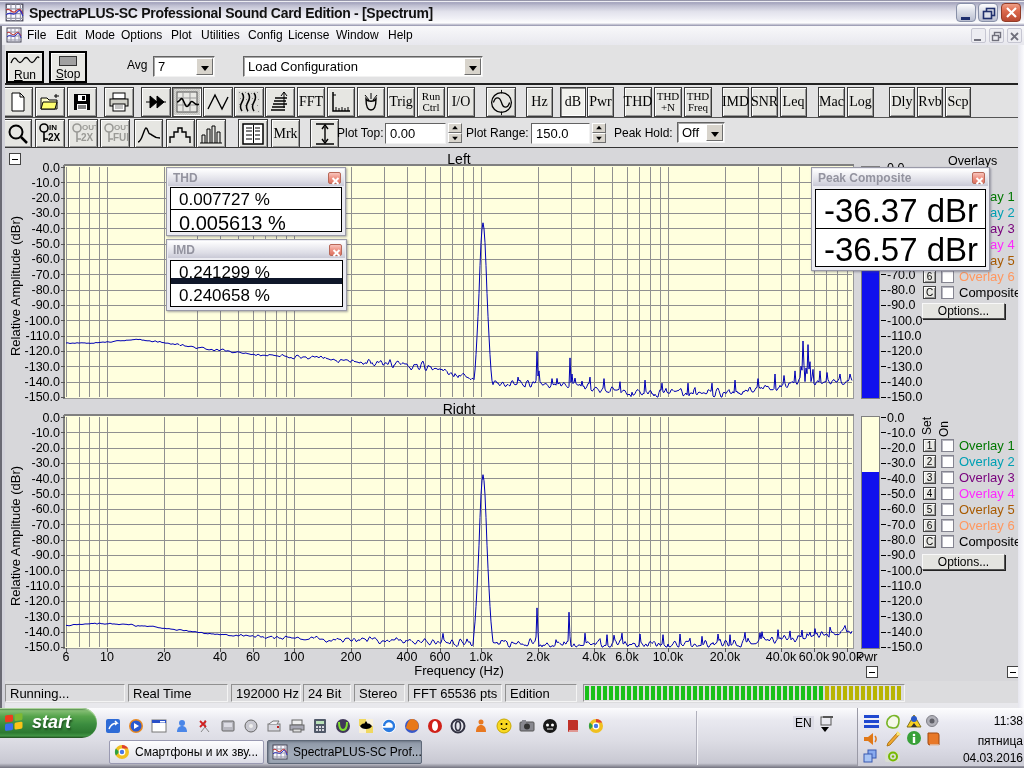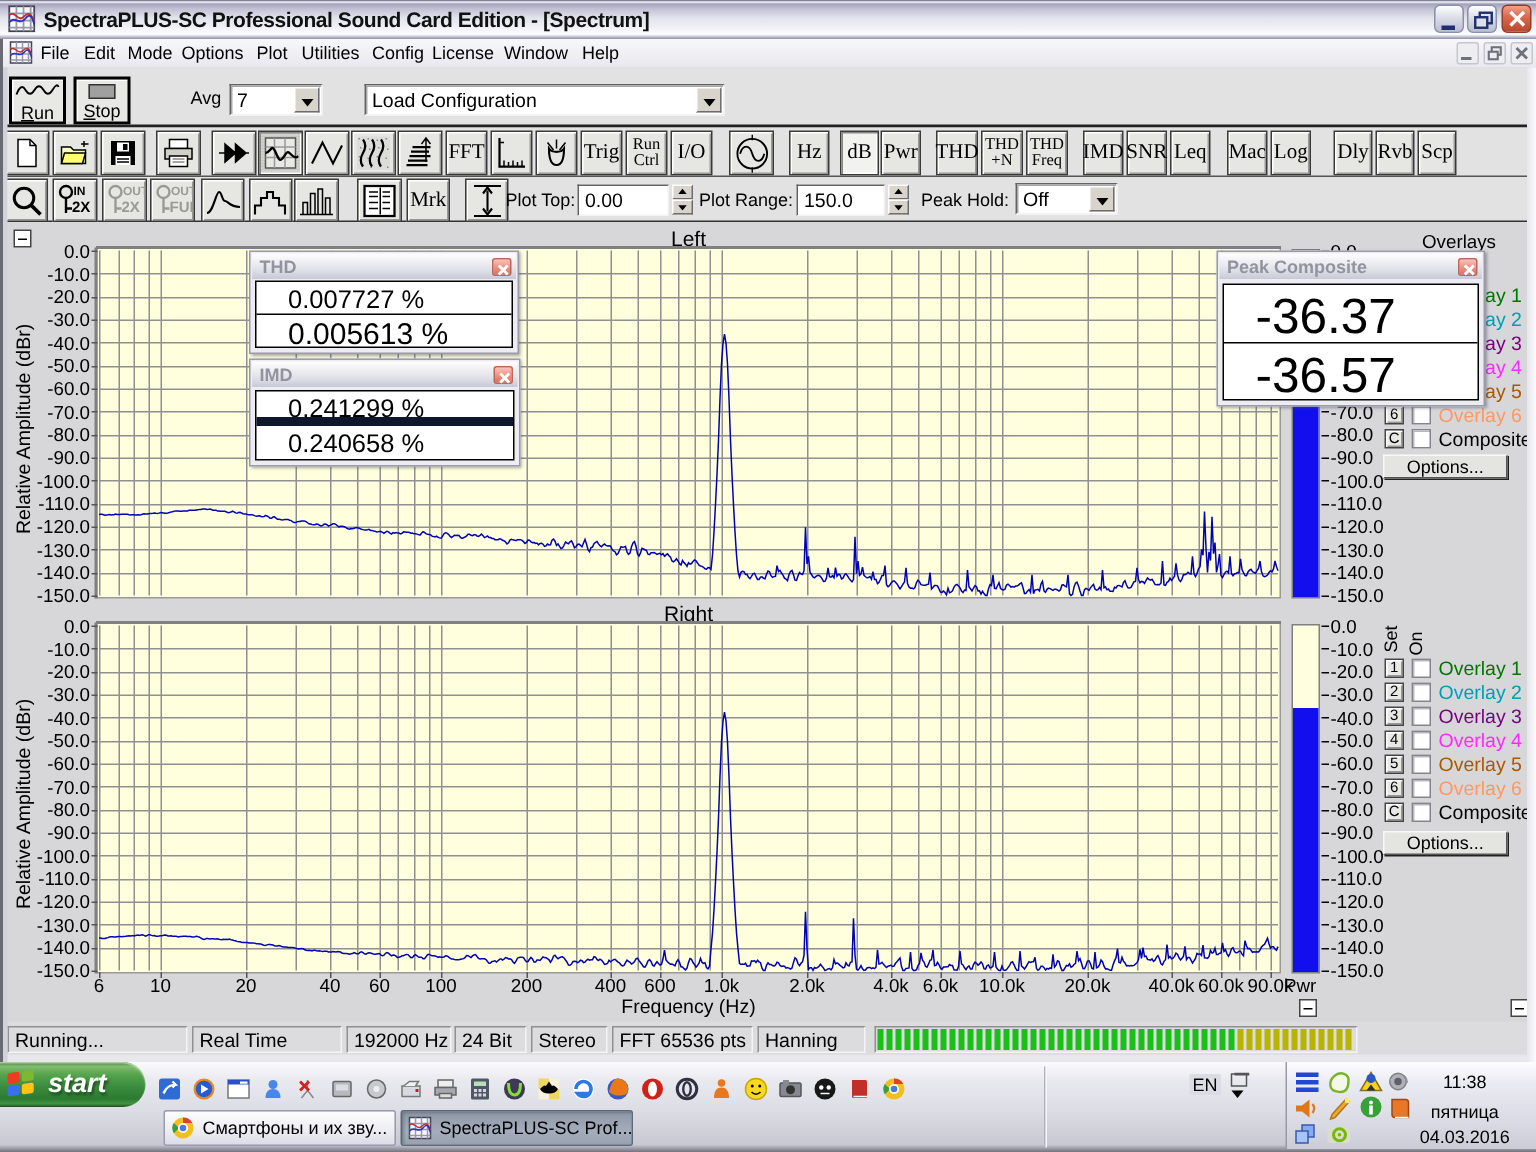--- a/index.html
+++ b/index.html
@@ -37,37 +37,37 @@
 .spb .tri-d { transform:scale(0.7); margin:2px auto 0; }
 .field { position:absolute; background:#fff; border:1px solid; border-color:#636363 #f2f2f2 #f2f2f2 #636363; font-size:13px; padding:2px 0 0 4px; }
 .sbtn { position:absolute; width:13px; height:13px; background:#e8e8e4; border:1px solid #444; box-shadow:inset 1px 1px 0 #fff, inset -1px -1px 0 #999; font-size:10px; text-align:center; line-height:11px; }
 .cb { position:absolute; width:13px; height:13px; background:#fff; border:1px solid #848490; box-shadow:inset 1px 1px 0 #b8b8c0; }
 .ovl { position:absolute; font-size:13px; }
 .optbtn { position:absolute; width:83px; height:16px; background:#e4e4e0; border:1px solid; border-color:#f8f8f8 #555 #555 #f8f8f8; box-shadow:1px 1px 0 #222; font-size:12px; text-align:center; line-height:14px; }
 .fwin { position:absolute; background:#ececf2; border:1px solid #9a9aa8; box-shadow:1px 1px 2px rgba(80,80,100,.5); }
 .ftitle { position:absolute; left:1px; right:1px; top:1px; height:17px; background:linear-gradient(180deg,#ffffff,#dddde6 70%,#c9c9d6); font-size:12px; font-weight:bold; color:#93939f; padding:2px 0 0 5px; }
 .fx { position:absolute; right:4px; top:4px; width:13px; height:12px; background:linear-gradient(180deg,#f8c4bc,#ee9384 50%,#dd7261); border:1px solid #b86858; border-radius:2px; }
 .fcontent { position:absolute; left:3px; right:3px; background:#fff; border:1px solid #000; }
-.frow { position:relative; padding:2px 0 0 21px; color:#000; overflow:hidden; }
+.frow { position:relative; padding:2px 0 0 8px; color:#000; overflow:hidden; }
 #statusbar { left:0; top:681px; width:1024px; height:22px; background:#dcdcde; font-size:13px; }
 .sfield { position:absolute; top:684px; height:18px; border:1px solid; border-color:#909090 #f4f4f4 #f4f4f4 #909090; padding:1px 0 0 4px; font-size:13px; }
 #apron { left:0; top:703px; width:1024px; height:5px; background:#e8e8ec; }
 #taskbar { left:0; top:708px; width:1024px; height:60px;
   background:linear-gradient(180deg,#fbfbfd 0%,#e9e9f0 20%,#dcdce4 55%,#c8c8d2 92%,#73737f 100%); }
 #startbtn { left:-6px; top:708px; width:103px; height:30px; border-radius:0 15px 15px 0;
   background:linear-gradient(180deg,#2b5f2b 0%,#83bd73 9%,#56a44c 28%,#3b8c3f 55%,#2d7a31 82%,#419444 93%,#1c481c 100%);
   box-shadow:inset 0 1px 1px #b8e0a8; }
 #startbtn .st { position:absolute; left:38px; top:4px; color:#fff; font-size:18px; font-weight:bold; font-style:italic; text-shadow:1px 2px 2px #1e4e1e; }
 .taskbtn { position:absolute; top:740px; height:24px; border-radius:2px; border:1px solid #9a9ab2;
   background:linear-gradient(180deg,#fdfdfe,#ececf2 60%,#dcdce6); font-size:12px; }
 .taskbtn .ticon { position:absolute; left:4px; top:3px; }
 .taskbtn .ttxt { position:absolute; left:25px; top:4px; white-space:nowrap; overflow:hidden; }
 .taskbtn.active { background:linear-gradient(180deg,#8d97a6,#a4adbb 60%,#98a2b0); border-color:#5e6878; box-shadow:inset 1px 1px 2px #6e7886; }
 #traypanel { left:857px; top:708px; width:167px; height:58px; background:linear-gradient(180deg,#fdfdfe 0%,#eaeaf2 25%,#dadae4 70%,#ccccd6 100%); border-left:1px solid #9a9aa6; }
-.clk { position:absolute; left:930px; width:93px; font-size:12px; color:#000; text-align:center; }
+.clk { position:absolute; left:930px; width:93px; font-size:12px; color:#000; text-align:right; }
 </style></head>
 <body>
 <div id="screen">
 
 <div id="titlebar">
   <div style="position:absolute;left:5px;top:3px"><svg width="19" height="19" viewBox="0 0 16 16">
           <rect x="1" y="1" width="14" height="14" fill="#f8f8ff" stroke="#445"></rect>
           <path d="M1 5h14M1 9h14M1 13h14M5 1v14M9 1v14M13 1v14" stroke="#99a"></path>
           <path d="M1 6c3-3 5 4 8 1s4-2 6 2" fill="none" stroke="#c03030"></path>
           <path d="M1 10c3-4 6 2 9-2s4 0 5 3" fill="none" stroke="#3030c0"></path>
@@ -365,21 +365,21 @@
 <div class="field" style="left:531px;top:123px;width:59px;height:21px">150.0</div>
 <div class="spin" style="left:592px;top:123px">
       <div class="spb">
         <div class="tri-u"></div>
       </div>
       <div class="spb">
         <div class="tri-d"></div>
       </div>
     </div>
 <div class="lab" style="left:614px;top:126px">Peak Hold:</div>
-<div class="combo" style="left:677px;top:122px;width:68px;height:21px">
+<div class="combo" style="left:677px;top:122px;width:48px;height:21px">
       <span class="cv">Off</span>
       <div class="cbtn">
         <div class="tri-d"></div>
       </div>
     </div>
 
 <svg style="position:absolute;left:0;top:148px" width="1024" height="533" viewBox="0 148 1024 533" font-family="Liberation Sans, sans-serif" font-size="12.5px" fill="#000">
 <rect x="0" y="148" width="1024" height="533" fill="#d7d7da"></rect>
 <text x="459" y="164" text-anchor="middle" font-size="14px">Left</text>
 <text x="459" y="414" text-anchor="middle" font-size="14px">Right</text>
@@ -654,21 +654,21 @@
 </div>
     </div>
 
 <div id="statusbar"></div>
 <div class="sfield" style="left:5px;width:120px">Running...</div>
 <div class="sfield" style="left:128px;width:100px">Real Time</div>
 <div class="sfield" style="left:231px;width:70px">192000 Hz</div>
 <div class="sfield" style="left:303px;width:48px">24 Bit</div>
 <div class="sfield" style="left:354px;width:51px">Stereo</div>
 <div class="sfield" style="left:408px;width:94px">FFT 65536 pts</div>
-<div class="sfield" style="left:505px;width:72px">Hanning</div>
+<div class="sfield" style="left:505px;width:72px">Edition</div>
 <div class="sfield" style="left:583px;width:322px"></div>
 <svg style="position:absolute;left:0;top:681px" width="1024" height="22" viewBox="0 681 1024 22">
       <rect x="585" y="686" width="4" height="14" fill="#18c018"></rect>
       <rect x="591" y="686" width="4" height="14" fill="#18c018"></rect>
       <rect x="597" y="686" width="4" height="14" fill="#18c018"></rect>
       <rect x="603" y="686" width="4" height="14" fill="#18c018"></rect>
       <rect x="609" y="686" width="4" height="14" fill="#18c018"></rect>
       <rect x="615" y="686" width="4" height="14" fill="#18c018"></rect>
       <rect x="621" y="686" width="4" height="14" fill="#18c018"></rect>
       <rect x="627" y="686" width="4" height="14" fill="#18c018"></rect>

